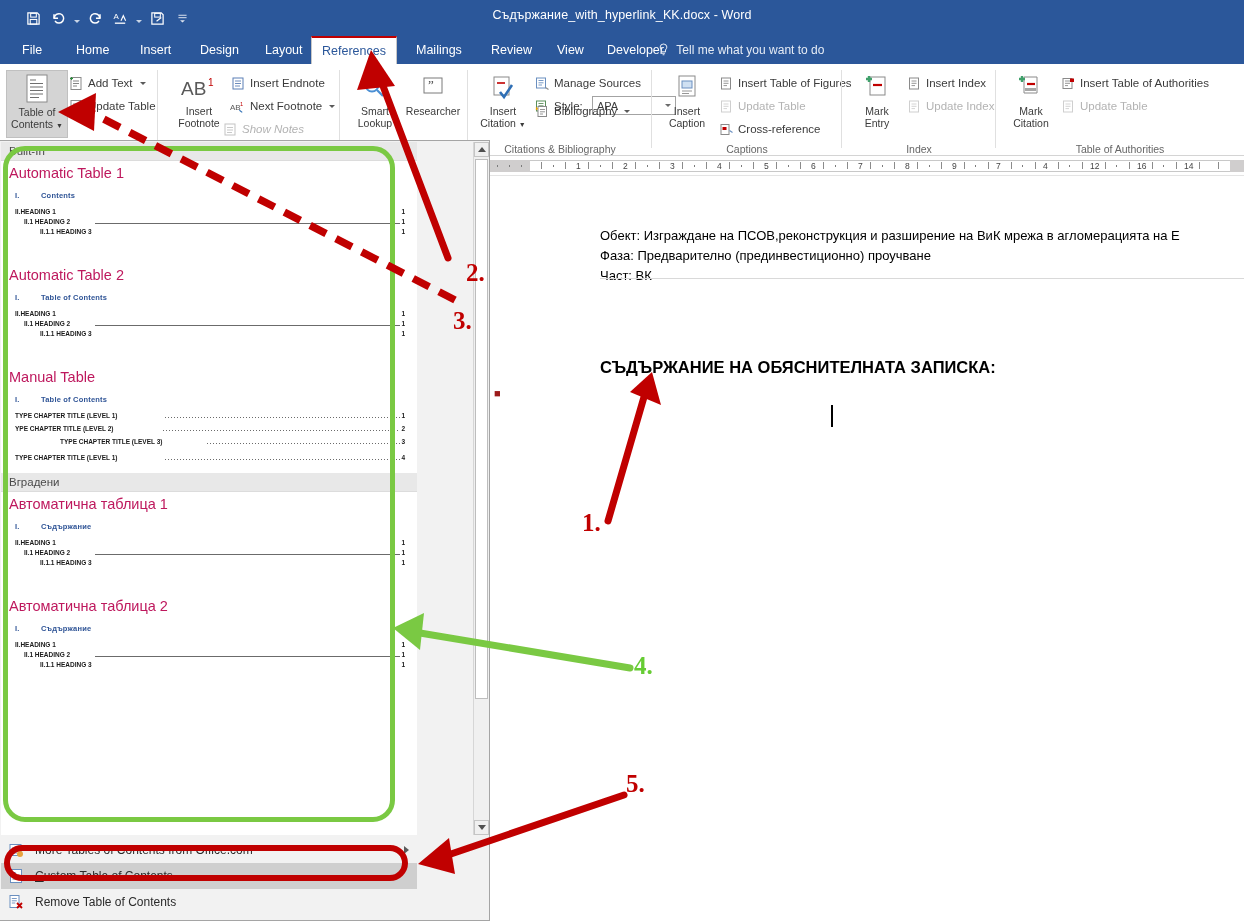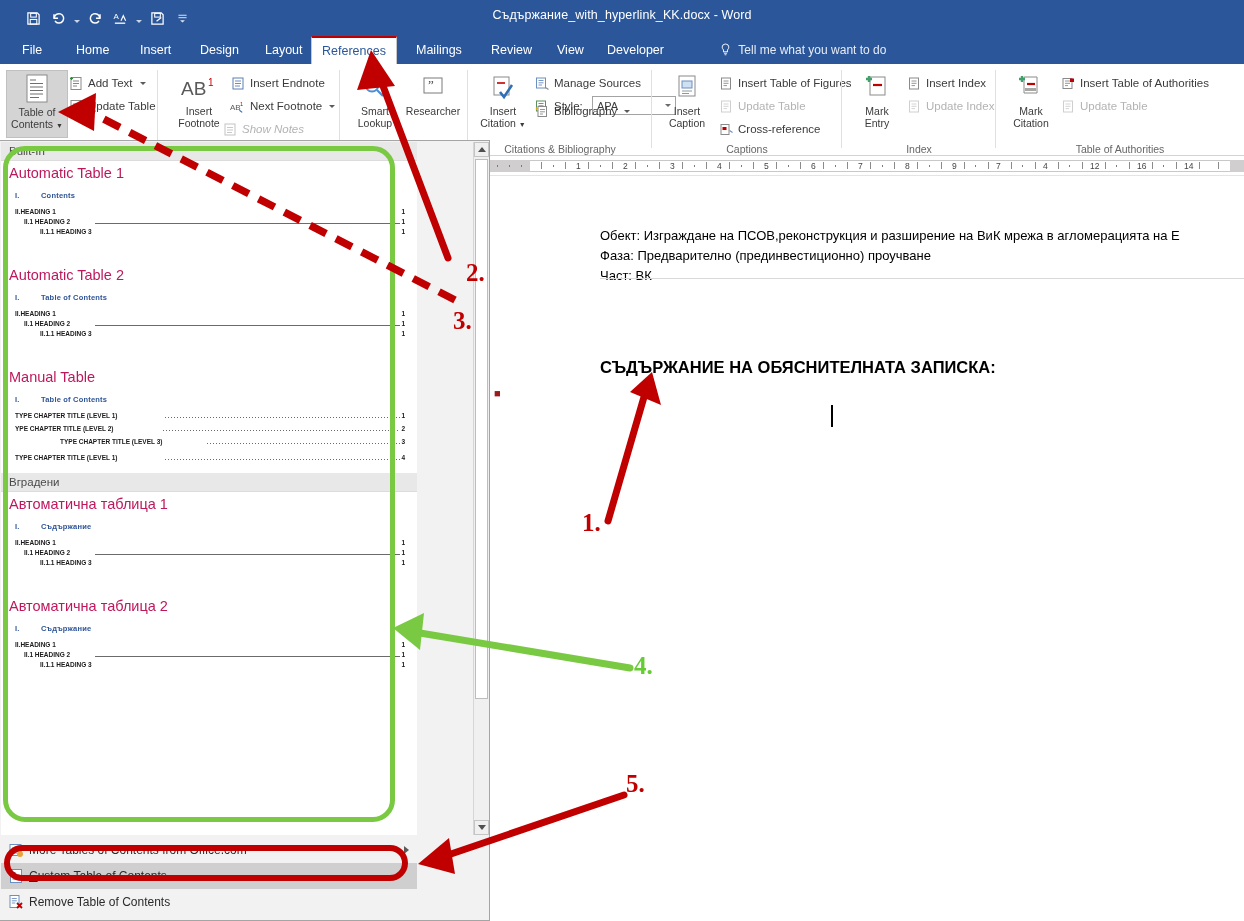--- a/index.html
+++ b/index.html
@@ -169,21 +169,21 @@
   .sb-arrow {
     position: absolute; left: 0; width: 15px; height: 15px; background: #f0f0f0;
     border: 1px solid #c5c5c5; display: flex; align-items: center; justify-content: center;
   }
   .sb-arrow .tri-u { width: 0; height: 0; border-left: 4px solid transparent; border-right: 4px solid transparent; border-bottom: 5px solid #505050; }
   .sb-arrow .tri-d { width: 0; height: 0; border-left: 4px solid transparent; border-right: 4px solid transparent; border-top: 5px solid #505050; }
   #sb-thumb { position: absolute; left: 1px; top: 17px; width: 13px; height: 540px; background: #ffffff; border: 1px solid #bdbdbd; }
 
   .menu-item {
     position: absolute; left: 1px; width: 416px; height: 26px;
-    display: flex; align-items: center; font-size: 12px; color: #2b2b2b; gap: 4px; padding-left: 6px;
+    display: flex; align-items: center; font-size: 12px; color: #2b2b2b; gap: 10px; padding-left: 6px;
   }
   .menu-item.dis { color: #b0b0b0; }
   .menu-item.hl { background: #cfcfcf; }
   .mi-icon { width: 18px; height: 18px; display: flex; align-items: center; justify-content: center; flex: 0 0 18px; }
   .mi-sub { position: absolute; right: 8px; width: 0; height: 0;
             border-top: 4px solid transparent; border-bottom: 4px solid transparent; border-left: 5px solid #5a5a5a; }
   .ul-first { text-decoration: underline; }
 
   
   #annot { position: absolute; left: 0; top: 0; width: 1244px; height: 921px; pointer-events: none; }
@@ -254,21 +254,21 @@
   <div class="tab" style="left:12px;">File</div>
   <div class="tab" style="left:66px;">Home</div>
   <div class="tab" style="left:130px;">Insert</div>
   <div class="tab" style="left:190px;">Design</div>
   <div class="tab" style="left:255px;">Layout</div>
   <div class="tab active" style="left:311px;">References</div>
   <div class="tab" style="left:406px;">Mailings</div>
   <div class="tab" style="left:481px;">Review</div>
   <div class="tab" style="left:547px;">View</div>
   <div class="tab" style="left:597px;">Developer</div>
-  <div id="tellme" style="left:720px;text-align:center;">
+  <div id="tellme" style="left:658px;text-align:center;">
     <span class="bulb">
       <svg width="11" height="13" viewBox="0 0 12 14" style="vertical-align:-2px">
           <path d="M6 1a3.6 3.6 0 0 1 2.2 6.5V9.5H3.8V7.5A3.6 3.6 0 0 1 6 1z" fill="none" stroke="#e6ecf5" stroke-width="1.1"></path>
           <path d="M4.3 11h3.4M5 12.7h2" stroke="#e6ecf5" stroke-width="1.1"></path>
         </svg>
     </span>
     <span>Tell me what you want to do</span>
   </div>
 </div>
 

